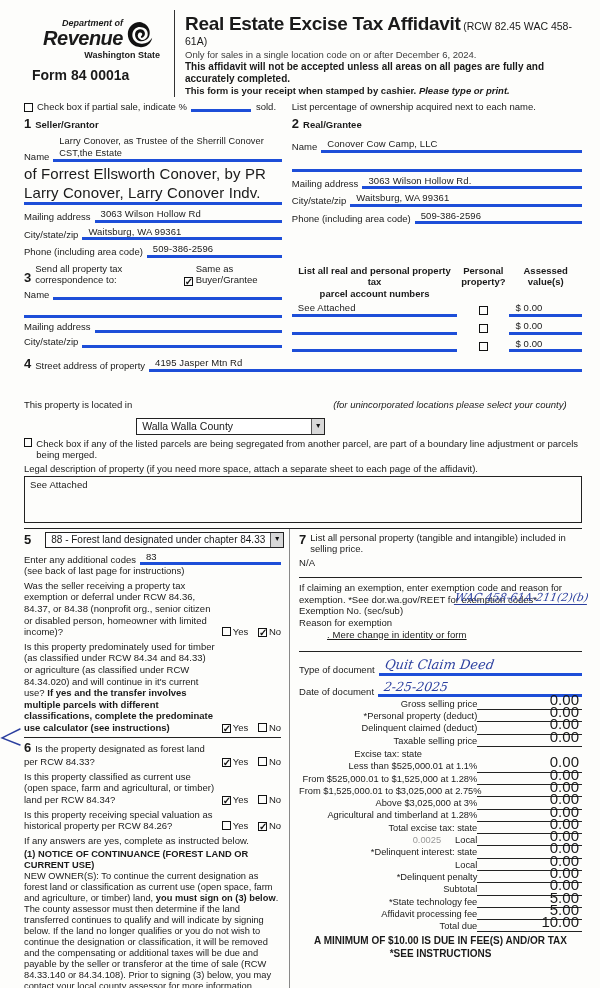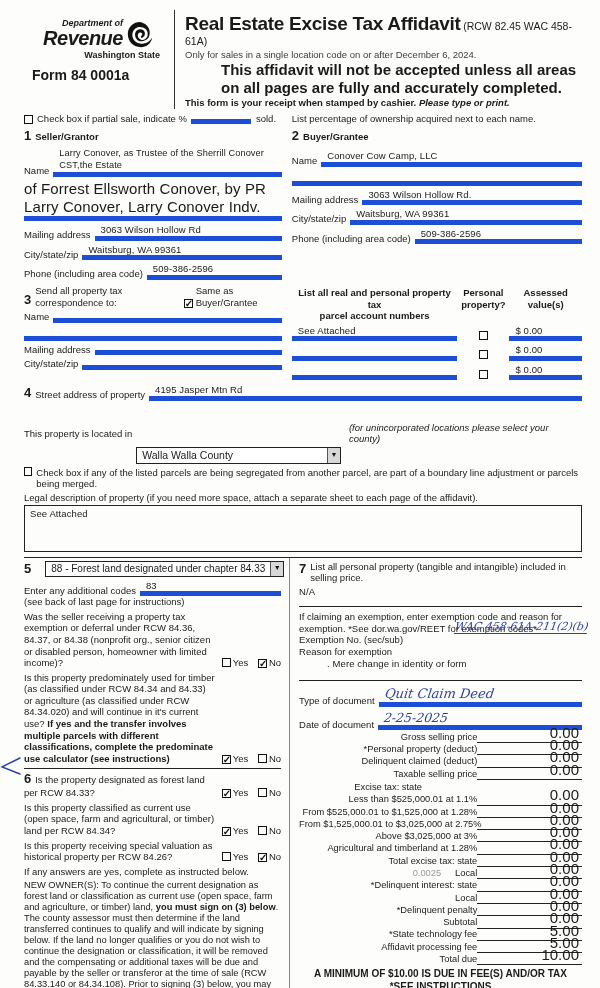--- a/index.html
+++ b/index.html
@@ -16,28 +16,28 @@
   .hdr-left { width:150px; padding-top:8px; text-align:center; }
   .logo-row { display:flex; justify-content:center; align-items:flex-start;font-style:italic; }
   .dept { font-size:9px; font-weight:600; text-align:right; }
   .rev  { font-size:20px; font-weight:bold; letter-spacing:-0.5px; line-height:0.9; }
   .wa   { font-size:9px; font-weight:600; text-align:right; padding-right:14px; }
   .formno { font-size:14px; font-weight:bold; margin-top:6px; text-align:left; padding-left:8px; }
   .hdr-right { flex:1; border-left:1.5px solid #333; padding:2px 0 0 10px; }
   .title { font-size:19px; font-weight:bold; letter-spacing:-0.3px; }
   .title-ref { font-size:10.5px; }
   .sub1 { font-size:9.5px; color:#3c3c3c; margin-top:1px; }
-  .sub2 { font-size:15px; font-weight:bold;margin-left:36px; }
+  .sub2 { font-size:10px; font-weight:bold; }
   .sub3 { font-size:9.5px; font-weight:bold; }
   .sub3 i { font-weight:bold; }
 
   
   .fld { display:flex; align-items:flex-end; margin:3px 0 0 0; }
   .lbl { white-space:nowrap; margin-right:4px; }
-  .line { flex:1; border-bottom:5px solid #1d4ed8; padding:0 2px 0 6px; min-height:11px; }
+  .line { flex:1; border-bottom:3px solid #1d4ed8; padding:0 2px 0 6px; min-height:11px; }
   .tv { letter-spacing:0.1px; }
   .cb { display:inline-block; width:9px; height:9px; border:1.3px solid #111; vertical-align:-1px;
         font-size:10px; line-height:7px; text-align:center; color:#111; overflow:visible; }
   .cb.checked { font-weight:bold; }
   .cb.hw.checked { font-size:13px; line-height:8px; }
   .secnum { font-size:13px; font-weight:bold; margin-right:4px; }
   .b { font-weight:bold; }
   .it { font-style:italic; }
 
   
@@ -144,21 +144,21 @@
       <div class="fld">
         <span class="lbl">City/state/zip</span>
         <span class="line"><span class="tv">Waitsburg, WA 99361</span></span>
       </div>
       <div class="fld">
         <span class="lbl">Phone (including area code)</span>
         <span class="line"><span class="tv">509-386-2596</span></span>
       </div>
     </div>
     <div class="c-r">
-      <div><span class="secnum">2</span><span class="b">Buyer/Grantee</span></div>
+      <div><span class="secnum">2</span><span class="b">Real/Grantee</span></div>
       <div class="fld" style="margin-top:6px;">
         <span class="lbl">Name</span>
         <span class="line"><span class="tv">Conover Cow Camp, LLC</span></span>
       </div>
       <div class="fld" style="margin-top:8px;">
             <span class="line" style="padding-left:0;"></span>
           </div>
       <div class="fld">
         <span class="lbl">Mailing address</span>
         <span class="line"><span class="tv">3063 Wilson Hollow Rd.</span></span>
@@ -223,21 +223,21 @@
   </div>
 
   <div style="margin-top:4px;">
     <div class="fld" style="margin-top:0;">
       <span class="secnum">4</span>
       <span class="lbl">Street address of property</span>
       <span class="line"><span class="tv">4195 Jasper Mtn Rd</span></span>
     </div>
     <div style="display:flex;align-items:center;margin-top:2px;">
       <span class="lbl">This property is located in</span>
-      <span class="dd" style="width:205px;margin-top:44px;">
+      <span class="dd" style="width:189px;margin-top:44px;">
         <span class="dd-text" style="flex:1;">Walla Walla County</span>
         <span class="dd-btn">▼</span>
       </span>
       <span class="it" style="margin-left:8px;">(for unincorporated locations please select your county)</span>
     </div>
     <div style="display:flex;align-items:flex-start;margin-top:3px;">
       <span class="cb"></span>
       <span style="margin-left:4px;">Check box if any of the listed parcels are being segregated from another parcel, are part of a boundary line adjustment or parcels being merged.</span>
     </div>
     <div style="margin-top:2px;">Legal description of property (if you need more space, attach a separate sheet to each page of the affidavit).</div>
@@ -296,20 +296,21 @@
         </div>
         <div class="q">
           <span class="q-t">Is this property receiving special valuation as historical property per RCW 84.26?</span>
           <span class="yn">
             <span class="cb"></span><span>Yes</span><span class="gap"></span>
             <span class="cb checked">✓</span><span>No</span>
           </span>
         </div>
         <div style="margin-top:3px;">If any answers are yes, complete as instructed below.</div>
         <div class="notice">
+          <div class="b">(1) NOTICE OF CONTINUANCE (FOREST LAND OR CURRENT USE)</div>
           <div><span>NEW OWNER(S): To continue the current designation as forest land or classification as current use (open space, farm and agriculture, or timber) land, </span><span class="b">you must sign on (3) below</span><span>. The county assessor must then determine if the land transferred continues to qualify and will indicate by signing below. If the land no longer qualifies or you do not wish to continue the designation or classification, it will be removed and the compensating or additional taxes will be due and payable by the seller or transferor at the time of sale (RCW 84.33.140 or 84.34.108). Prior to signing (3) below, you may contact your local county assessor for more information.</span></div>
         </div>
         <div style="display:flex;margin-top:5px;">
           <span style="width:90px;">This land:</span>
           <span><span class="cb hw checked">✓</span> <span>does</span></span>
           <span style="margin-left:38px;"><span class="cb"></span> <span>does not qualify for</span></span>
         </div>
         <div>continuance.</div>
         <div style="display:flex;align-items:flex-end;height:26px;">
           <span class="line" style="flex:1.6;position:relative;">
@@ -334,21 +335,21 @@
           <span>List all personal property (tangible and intangible) included in selling price.</span>
         </div>
         <div class="tv" style="margin-top:2px;">N/A</div>
         <div style="border-bottom:1px solid #222;height:10px;margin-bottom:4px;"></div>
         <div style="position:relative;">
           <span>If claiming an exemption, enter exemption code and reason for exemption. *See dor.wa.gov/REET for exemption codes*</span>
           <span class="hwb" style="position:absolute;right:-6px;top:9px;font-size:11px;transform:skewX(-10deg);border-bottom:1.3px solid #2b3f9f;white-space:nowrap;">WAC 458-61A-211(2)(b)</span>
         </div>
         <div>Exemption No. (sec/sub)</div>
         <div>Reason for exemption</div>
-        <div class="tv" style="padding-left:28px;">. Mere change in identity or form</div>
+        <div class="tv" style="padding-left:28px;text-decoration:underline;">. Mere change in identity or form</div>
         <div style="border-bottom:1px solid #222;height:12px;margin-bottom:5px;"></div>
         <div class="fld">
           <span class="lbl">Type of document</span>
           <span class="line"><span class="hwb" style="font-size:13px;transform:skewX(-8deg);display:inline-block;">Quit Claim Deed</span></span>
         </div>
         <div class="fld">
           <span class="lbl">Date of document</span>
           <span class="line"><span class="hwb" style="font-size:12.5px;transform:skewX(-8deg);display:inline-block;">2-25-2025</span></span>
         </div>
       </div>

